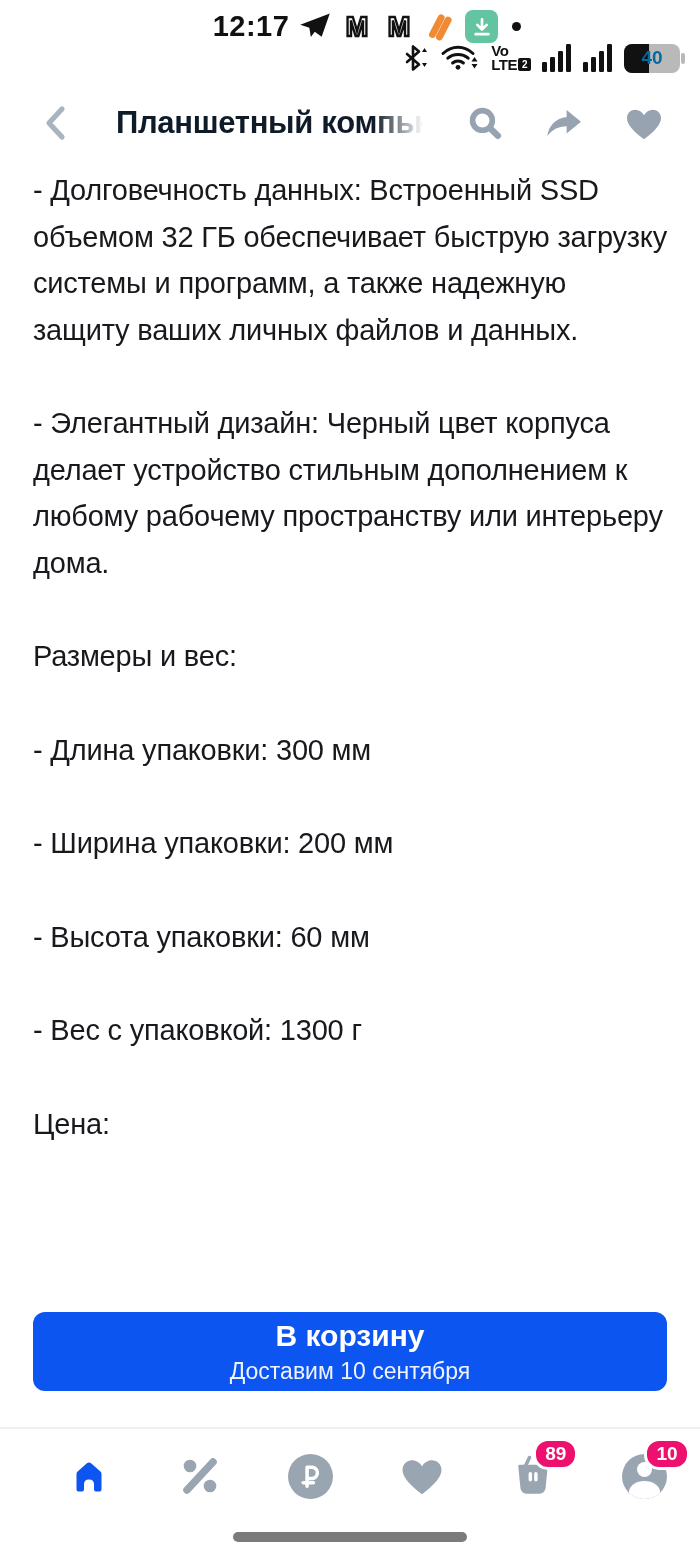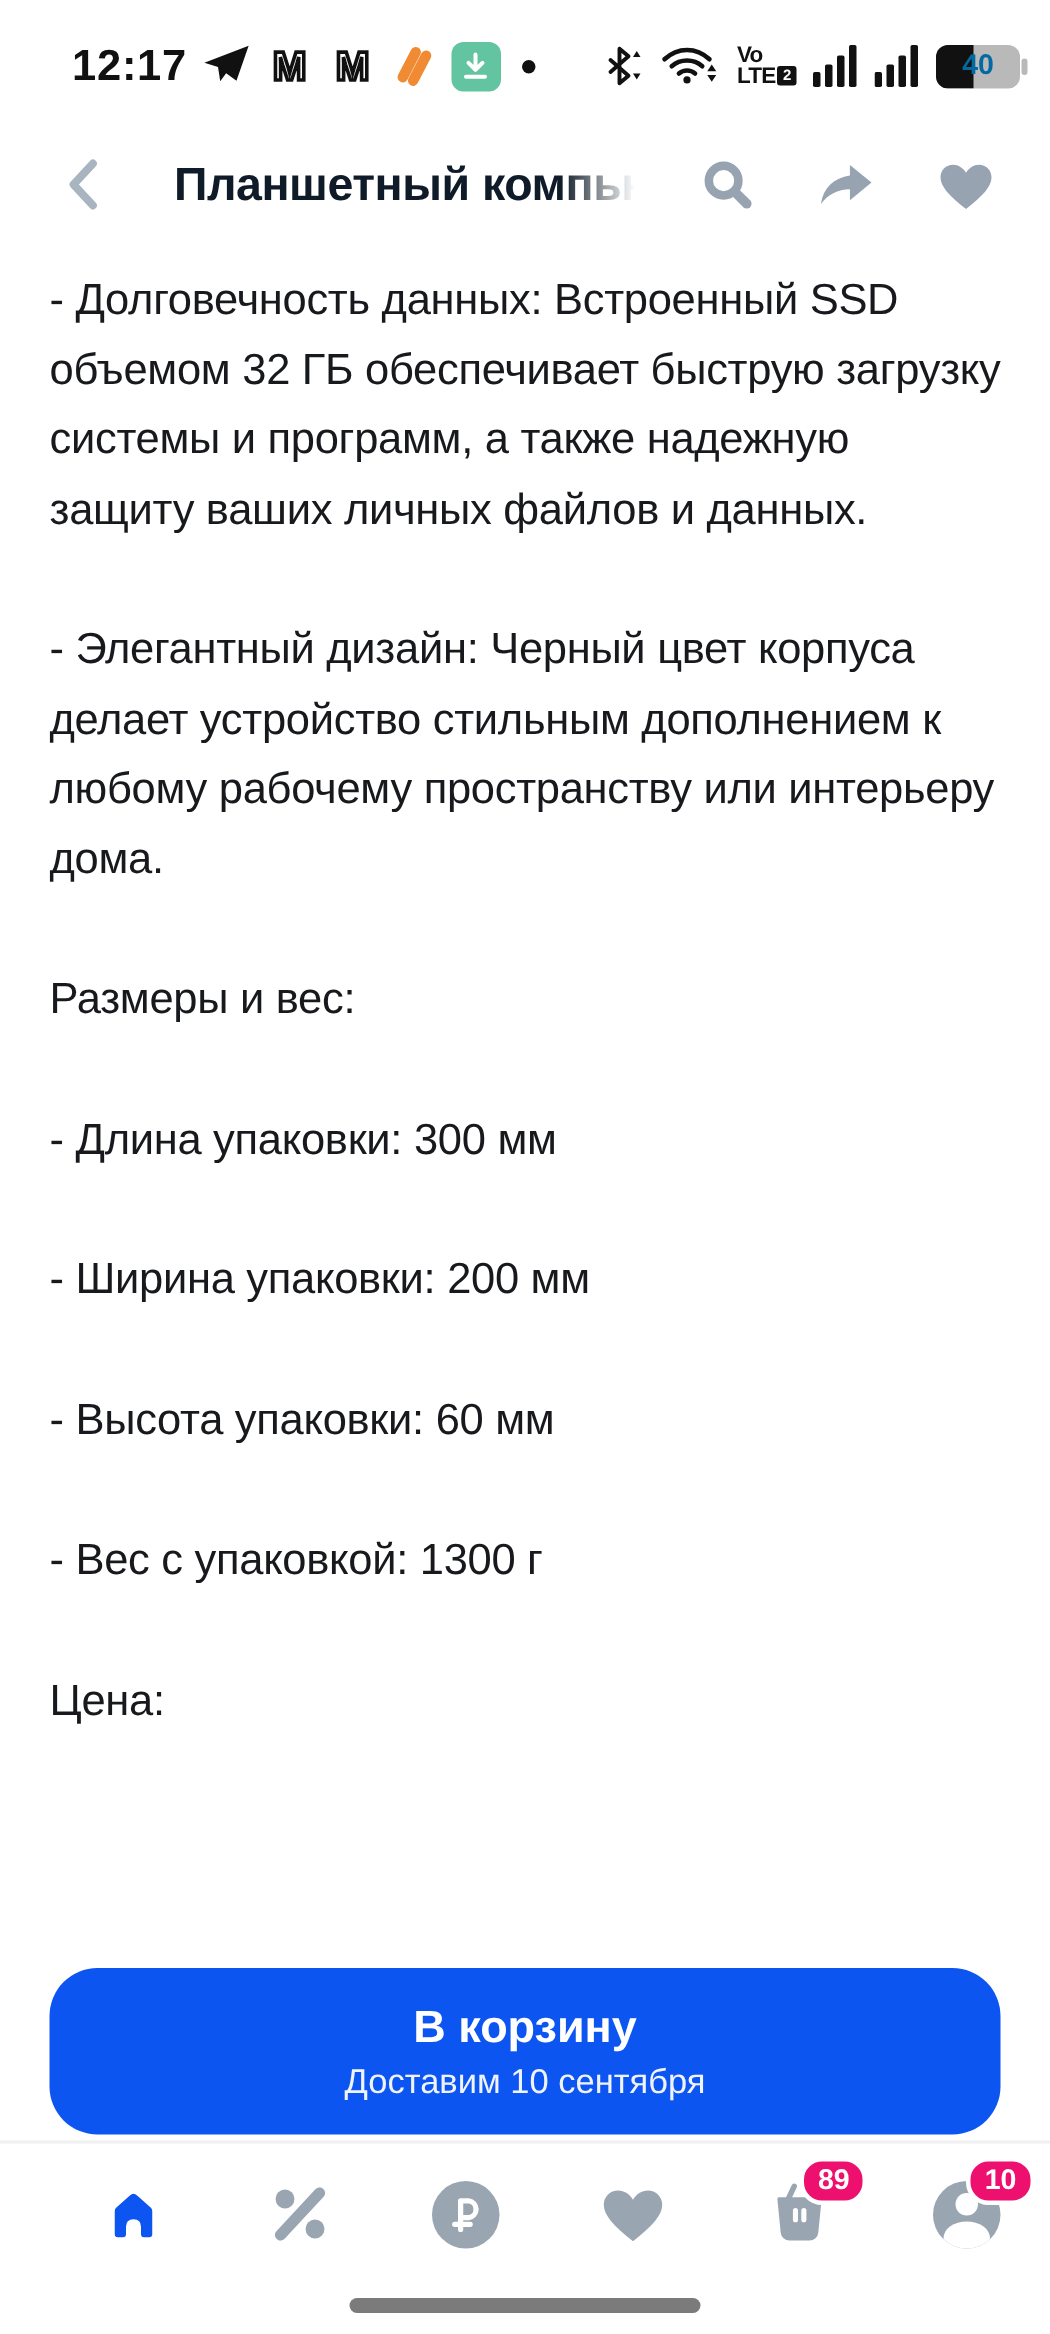--- a/index.html
+++ b/index.html
@@ -4,21 +4,21 @@
 <style>
   * { margin:0; padding:0; box-sizing:border-box; }
   html,body { background:#e8e8e8; }
   .screen {
     position:relative; width:700px; height:1556px; margin:0 auto;
     background:#ffffff; overflow:hidden;
     font-family:"Liberation Sans", sans-serif; color:#17191d;
   }
   
   .status-bar { position:absolute; top:0; left:0; right:0; height:78px;
-    display:flex; align-items:center; padding:10px 14px 0 48px; }
+    display:flex; align-items:center; padding:10px 14px 0 48px;flex-direction:column; }
   .sb-left { display:flex; align-items:center; gap:10px; }
   .sb-time { font-size:29px; font-weight:700; letter-spacing:.5px; color:#111; }
   .sb-ico { display:flex; align-items:center; justify-content:center; }
   .dl-badge { width:33px; height:33px; border-radius:8px; background:#62c4a0;
     display:flex; align-items:center; justify-content:center; }
   .notif-dot { width:9px; height:9px; border-radius:50%; background:#111; margin-left:4px; }
   .sb-right { margin-left:auto; display:flex; align-items:center; gap:11px; }
   .volte { display:flex; flex-direction:column; line-height:14px; font-weight:700;
     font-size:15px; color:#111; letter-spacing:-.5px; }
   .volte-row { display:flex; align-items:flex-end; gap:1px; }
@@ -39,24 +39,24 @@
     white-space:nowrap; }
   .app-title { font-size:31px; font-weight:700; color:#0f1b28; letter-spacing:-.3px; }
   .title-fade { position:absolute; top:0; right:0; bottom:0; width:58px;
     background:linear-gradient(90deg, rgba(255,255,255,0), #ffffff 85%); }
   .appbar-actions { margin-left:auto; display:flex; align-items:center; gap:40px; }
   .icon-btn { display:flex; align-items:center; justify-content:center; }
   
   .content { position:absolute; top:163px; left:33px; right:33px; }
   .content p { font-size:29px; line-height:46.5px; letter-spacing:-.2px;
     color:#17191d; margin:47px 0; }
-  .content p:first-child { margin-top:14px; }
-  
-  .cta { position:absolute; top:1312px; left:33px; right:33px; height:111px;
-    background:#0c55f0; border:none; border-radius:32px; cursor:pointer;
+  .content p:first-child { margin-top:4px; }
+  
+  .cta { position:absolute; top:1312px; left:33px; right:33px; height:79px;
+    background:#0c55f0; border:none; border-radius:12px; cursor:pointer;
     display:flex; flex-direction:column; align-items:center; justify-content:center;
     gap:5px; font-family:"Liberation Sans", sans-serif; }
   .cta-label { color:#ffffff; font-size:30px; font-weight:700; }
   .cta-sub { color:#eef3ff; font-size:23px; font-weight:400; }
   
   .tab-bar { position:absolute; top:1427px; left:0; right:0; bottom:0;
     background:#fff; border-top:2px solid #f0f0f2; display:flex;
     align-items:flex-start; padding-top:23px;padding-left:33px; }
   .tab { flex:1; display:flex; justify-content:center; cursor:pointer; }
   .tab-icon-wrap { position:relative; width:48px; height:48px;

